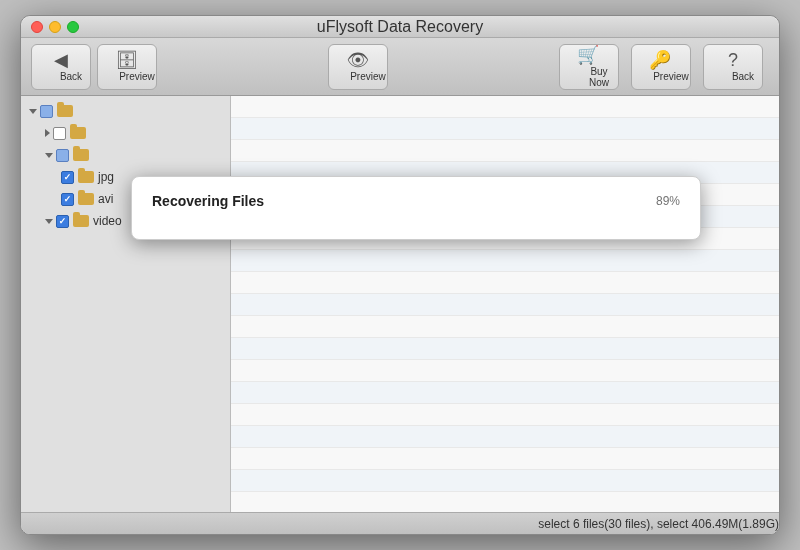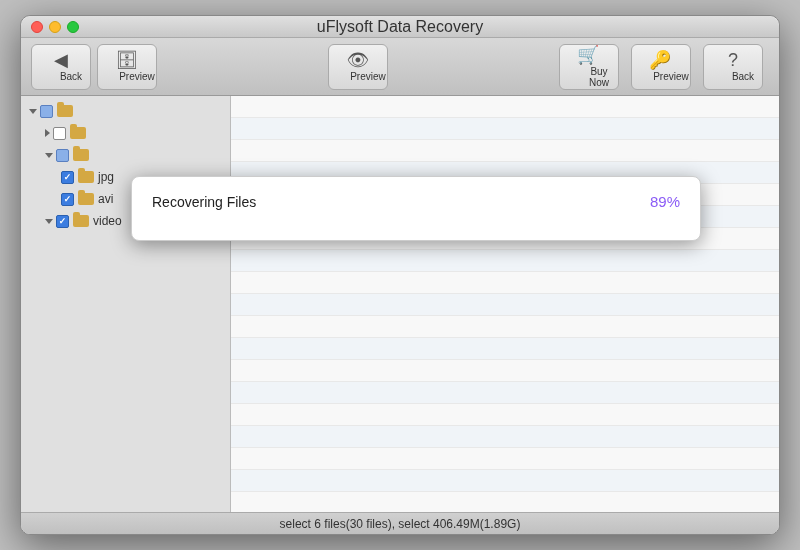--- a/index.html
+++ b/index.html
@@ -229,21 +229,21 @@
       background: #f0f4f8;
     }
 
     
     .statusbar {
       height: 22px;
       background: linear-gradient(to bottom, #d0d0d0, #c0c0c0);
       border-top: 1px solid #aaa;
       display: flex;
       align-items: center;
-      justify-content: center;
+      justify-content: flex-end;
       font-size: 12px;
       color: #333;
       flex-shrink: 0;
     }
 
     
     .progress-overlay {
       position: absolute;
       top: 80px;
       left: 110px;
@@ -258,27 +258,27 @@
 
     .progress-header {
       display: flex;
       justify-content: space-between;
       align-items: center;
       margin-bottom: 10px;
     }
 
     .progress-title {
       font-size: 14px;
-      font-weight: normal;
+      font-weight: bold;
       color: #222;
     }
 
     .progress-percent {
-      font-size: 15px;
-      color: #8b5cf6;
+      font-size: 12px;
+      color: #737373;
     }
 
     .progress-row {
       display: flex;
       align-items: center;
       gap: 12px;
     }
 
     .progress-bar-container {
       flex: 1;

